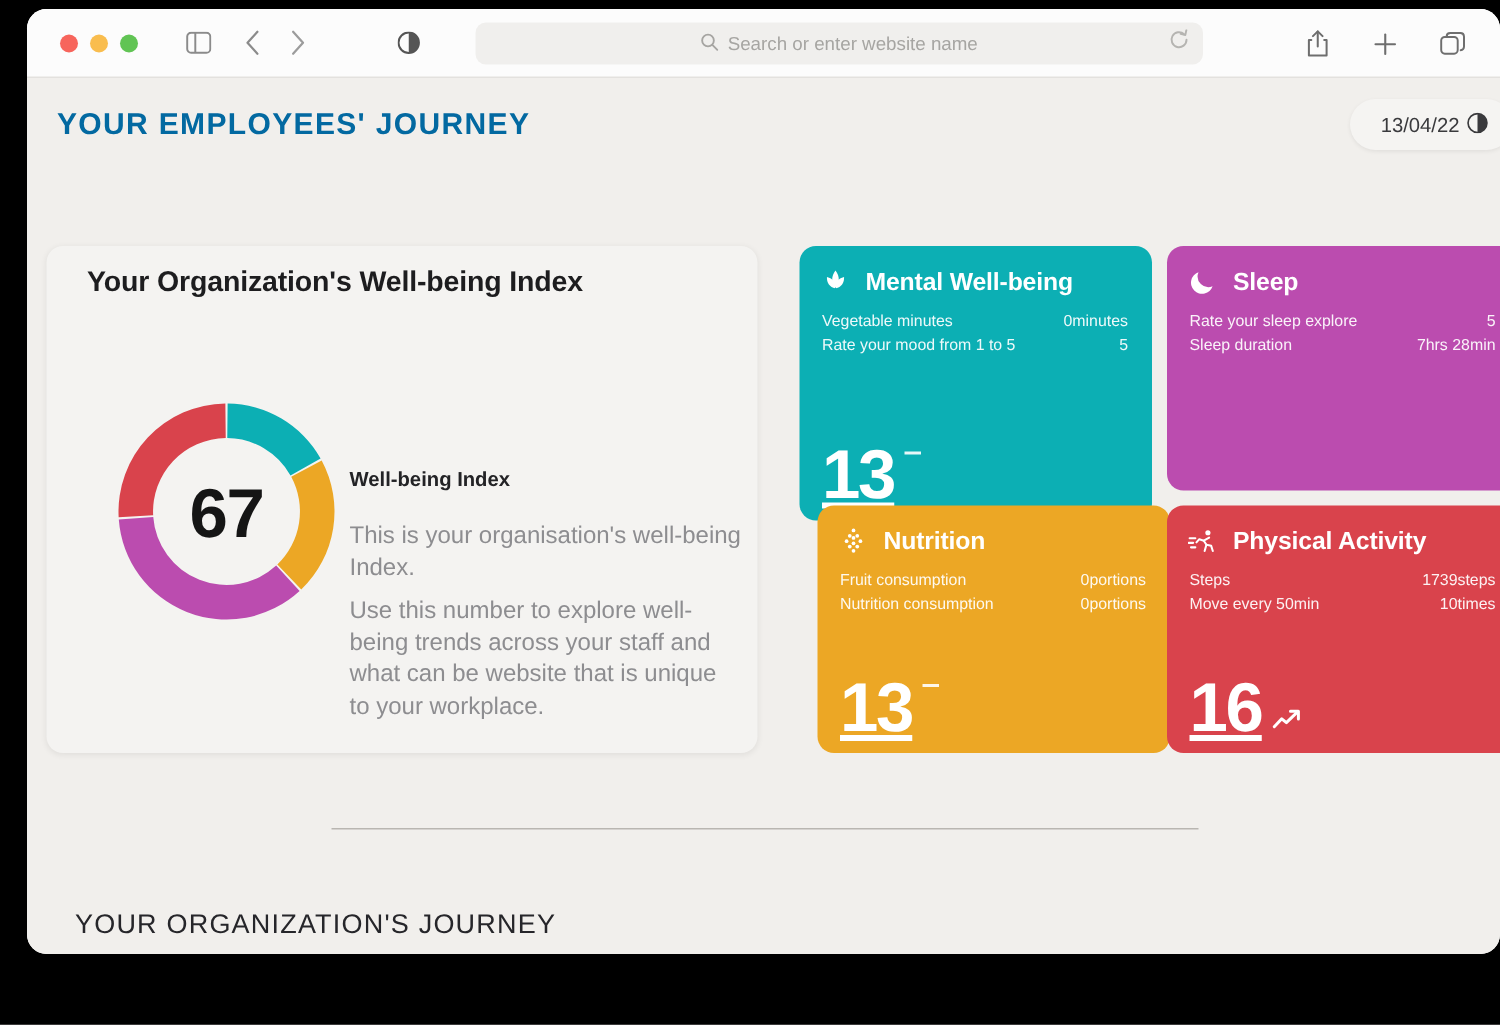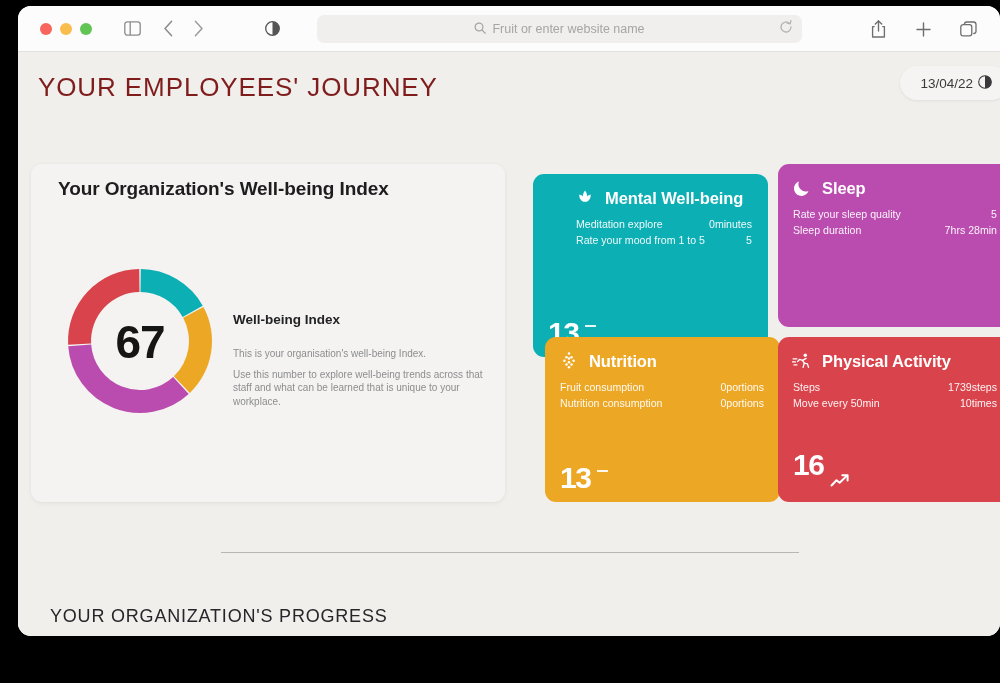--- a/index.html
+++ b/index.html
@@ -87,24 +87,24 @@
   #page-header {
     position: relative;
     height: 62px;
     display: flex;
     align-items: center;
   }
   #page-title {
     position: absolute;
     left: 20px;
     top: 20px;
-    font-size: 26px;
+    font-size: 20px;
     letter-spacing: 0.9px;
-    color: #7f1d1d;
-    font-weight: 400;
+    color: #0369a1;
+    font-weight: 700;
   }
 
   #date-pill {
     position: absolute;
     right: -8px;
     top: 14px;
     height: 34px;
     padding: 0 16px 0 20px;
     background: #f5f4f2;
     border-radius: 17px;
@@ -140,21 +140,21 @@
     left: 27px;
     top: 14px;
     font-size: 19px;
     font-weight: 700;
     color: #1d1d1f;
     letter-spacing: -0.1px;
   }
 
   #donut-wrap {
     position: absolute;
-    left: 29px;
+    left: 40px;
     top: 95px;
     width: 160px;
     height: 165px;
     text-align: center;
   }
   #donut-center-value {
     position: absolute;
     left: 0; top: 0; width: 100%; height: 100%;
     display: flex; align-items: center; justify-content: center;
     font-size: 46px;
@@ -169,34 +169,34 @@
     top: 148px;
     width: 262px;
   }
   #legend-title {
     font-size: 13.5px;
     font-weight: 700;
     color: #232326;
     margin-bottom: 20px;
   }
   .legend-p {
-    font-size: 10px;
+    font-size: 16px;
     color: #8d8d90;
     line-height: 1.32;
     margin-bottom: 8px;
   }
 
   
   .metric-card {
     position: absolute;
     border-radius: 11px;
     color: #ffffff;
     overflow: hidden;
   }
-  .metric-card.mental   { left: 502px; top: 10px;     width: 235px; height: 183px; background: #0cafb4; padding-left: 28px; }
+  .metric-card.mental   { left: 502px; top: 0;     width: 235px; height: 183px; background: #0cafb4; }
   .metric-card.sleep    { left: 747px; top: 0;     width: 235px; height: 163px; background: #bb4caf; }
   .metric-card.nutrition{ left: 514px; top: 173px; width: 235px; height: 165px; background: #eca725; }
   .metric-card.activity { left: 747px; top: 173px; width: 235px; height: 165px; background: #d9434c; }
 
   .mc-head {
     display: flex;
     align-items: center;
     gap: 10px;
     padding: 14px 0 0 14px;
   }
@@ -221,24 +221,25 @@
 
   .mc-score {
     position: absolute;
     left: 15px;
     bottom: 10px;
     display: flex;
     align-items: flex-start;
     gap: 7px;
   }
   .mc-score-num {
-    font-size: 30px;
+    font-size: 46px;
     font-weight: 700;
     line-height: 0.92;
     letter-spacing: -1.5px;
+    text-decoration: underline;
   }
   .mc-trend { margin-top: 22px; }
   .mc-trend.flat {
     margin-top: 6px;
     width: 11px;
     height: 2px;
     background: #ffffff;
     opacity: 0.9;
   }
 
@@ -300,21 +301,21 @@
     </div>
 
     <div id="address-bar">
       <div class="ab-inner">
         <span>
           <svg width="12" height="12" viewBox="0 0 12 12" fill="none">
             <circle cx="5" cy="5" r="3.9" stroke="#a6a5a2" stroke-width="1.25"></circle>
             <line x1="7.9" y1="7.9" x2="11.2" y2="11.2" stroke="#a6a5a2" stroke-width="1.25" stroke-linecap="round"></line>
           </svg>
         </span>
-        <span>Fruit or enter website name</span>
+        <span>Search or enter website name</span>
       </div>
       <span id="reload-button">
         <svg width="14" height="14" viewBox="0 0 14 14" fill="none">
           <path d="M12 7 A5 5 0 1 1 10.4 3.3" stroke="#b5b4b1" stroke-width="1.3" stroke-linecap="round"></path>
           <path d="M11.9 0.6 L11.2 3.9 L8.1 3.1" stroke="#b5b4b1" stroke-width="1.3" stroke-linecap="round" stroke-linejoin="round" fill="none"></path>
         </svg>
       </span>
     </div>
 
     <div id="toolbar-right">
@@ -367,39 +368,39 @@
               <path d="M 143.45384854867945 47.97634492942812 A 72 72 0 0 1 129.83430851866927 133.96673642308207 L 113.88732979269511 117.3373807676958 A 48.96 48.96 0 0 0 123.14861701310203 58.863914552011124 Z" fill="#eca725"></path>
               <path d="M 128.73506981715158 134.99899027262086 A 72 72 0 0 1 8.193357639839022 87.27315019318951 L 31.17148319509053 85.58574213136887 A 48.96 48.96 0 0 0 113.13984747566307 118.0393133853822 Z" fill="#bb4caf"></path>
               <path d="M 8.098673497670688 85.76818884949199 A 72 72 0 0 1 79.24603154363027 10.003947805683126 L 79.48730144966858 33.04268450786452 A 48.96 48.96 0 0 0 31.107097978416064 84.56236841765455 Z" fill="#d9434c"></path>
             </svg>
           <div id="donut-center-value">67</div>
         </div>
 
         <div id="wellbeing-legend">
           <div id="legend-title">Well-being Index</div>
           <div class="legend-p">This is your organisation's well-being Index.</div>
-          <div class="legend-p">Use this number to explore well-being trends across that staff and what can be learned that is unique to your workplace.</div>
+          <div class="legend-p">Use this number to explore well-being trends across your staff and what can be website that is unique to your workplace.</div>
         </div>
       </div>
 
       <div id="metric-cards-host">
           <div class="metric-card mental" style="background: rgb(12, 175, 180);">
             <div class="mc-head">
               <span class="mc-icon">
                 <svg width="20" height="20" viewBox="0 0 20 20" fill="#fff">
                   <path d="M10 2.4c1.5 1.9 2.2 4 2.2 6.1 0 2.1-.8 3.9-2.2 5.3-1.4-1.4-2.2-3.2-2.2-5.3 0-2.1.7-4.2 2.2-6.1z"></path>
                   <path d="M4.3 6.6c2 .4 3.5 1.5 4.5 2.9.9 1.4 1.2 3 .9 4.6-1.7-.3-3.1-1.2-4.1-2.5-1-1.4-1.4-3.1-1.3-5z"></path>
                   <path d="M15.7 6.6c.1 1.9-.3 3.6-1.3 5-1 1.3-2.4 2.2-4.1 2.5-.3-1.6 0-3.2.9-4.6 1-1.4 2.5-2.5 4.5-2.9z"></path>
                 </svg>
               </span>
               <span class="mc-title">Mental Well-being</span>
             </div>
             <div class="mc-rows">
               <div class="mc-row">
-                <span>Meditation explore</span>
+                <span>Vegetable minutes</span>
                 <span>0minutes</span>
               </div>
               <div class="mc-row">
                 <span>Rate your mood from 1 to 5</span>
                 <span>5</span>
               </div>
             </div>
             <div class="mc-score">
               <span class="mc-score-num">13</span>
               <span class="mc-trend flat"></span>
@@ -409,21 +410,21 @@
             <div class="mc-head">
               <span class="mc-icon">
                 <svg width="20" height="20" viewBox="0 0 20 20" fill="#fff">
                   <path d="M16.4 12.9A7.2 7.2 0 0 1 7 3.5a7.4 7.4 0 1 0 9.4 9.4z"></path>
                 </svg>
               </span>
               <span class="mc-title">Sleep</span>
             </div>
             <div class="mc-rows">
               <div class="mc-row">
-                <span>Rate your sleep quality</span>
+                <span>Rate your sleep explore</span>
                 <span>5</span>
               </div>
               <div class="mc-row">
                 <span>Sleep duration</span>
                 <span>7hrs 28min</span>
               </div>
             </div>
           </div>
           <div class="metric-card nutrition" style="background: rgb(236, 167, 37);">
             <div class="mc-head">
@@ -487,16 +488,16 @@
                   <path d="M1.5 12.5 6.5 7.2 9.6 9.8 17 2.6"></path>
                   <path d="M12.3 2.2 17.6 2.2 17.6 7.4"></path>
                 </svg></span>
             </div>
           </div>
         </div>
     </div>
 
     <div id="section-divider"></div>
 
-    <div id="progress-title">YOUR ORGANIZATION'S PROGRESS</div>
+    <div id="progress-title">YOUR ORGANIZATION'S JOURNEY</div>
 
   </div>
 </div>
 
 </body></html>

